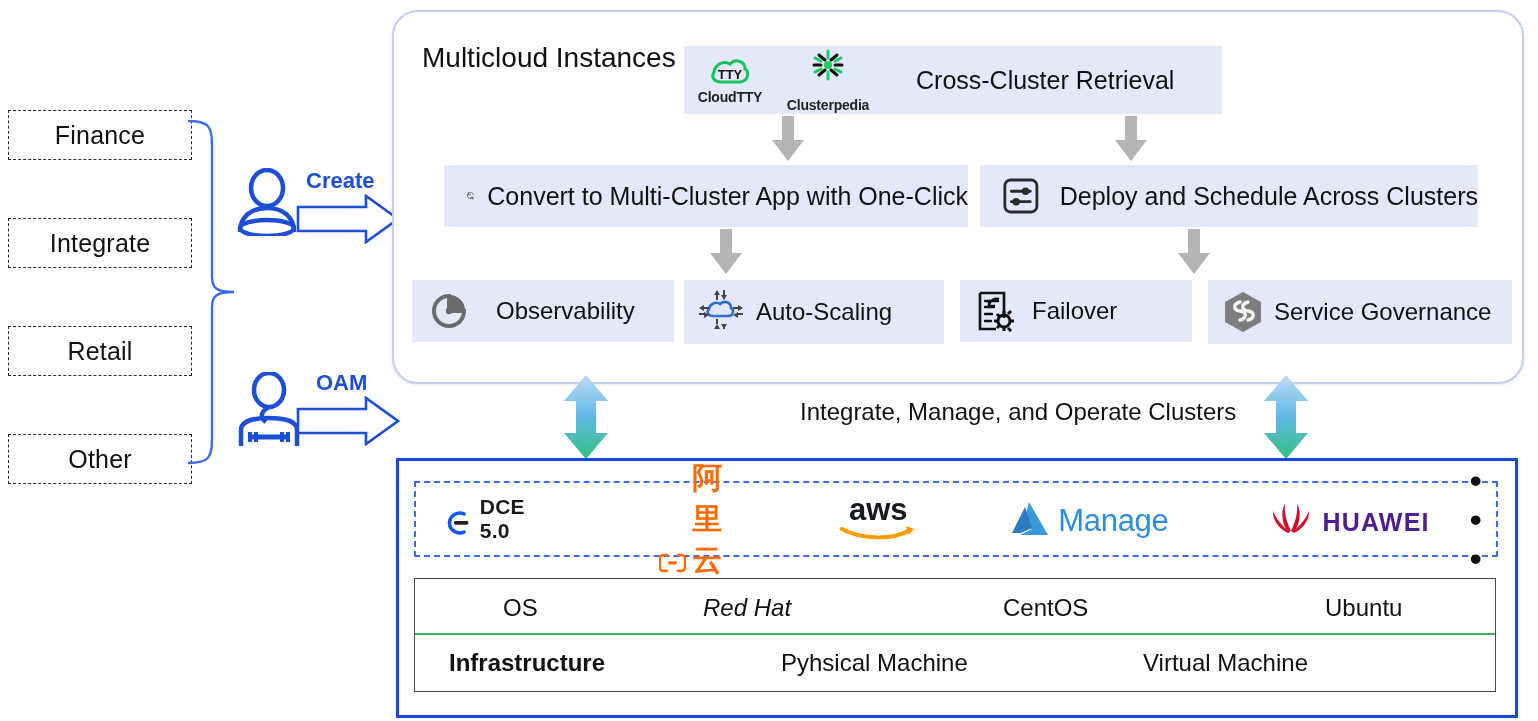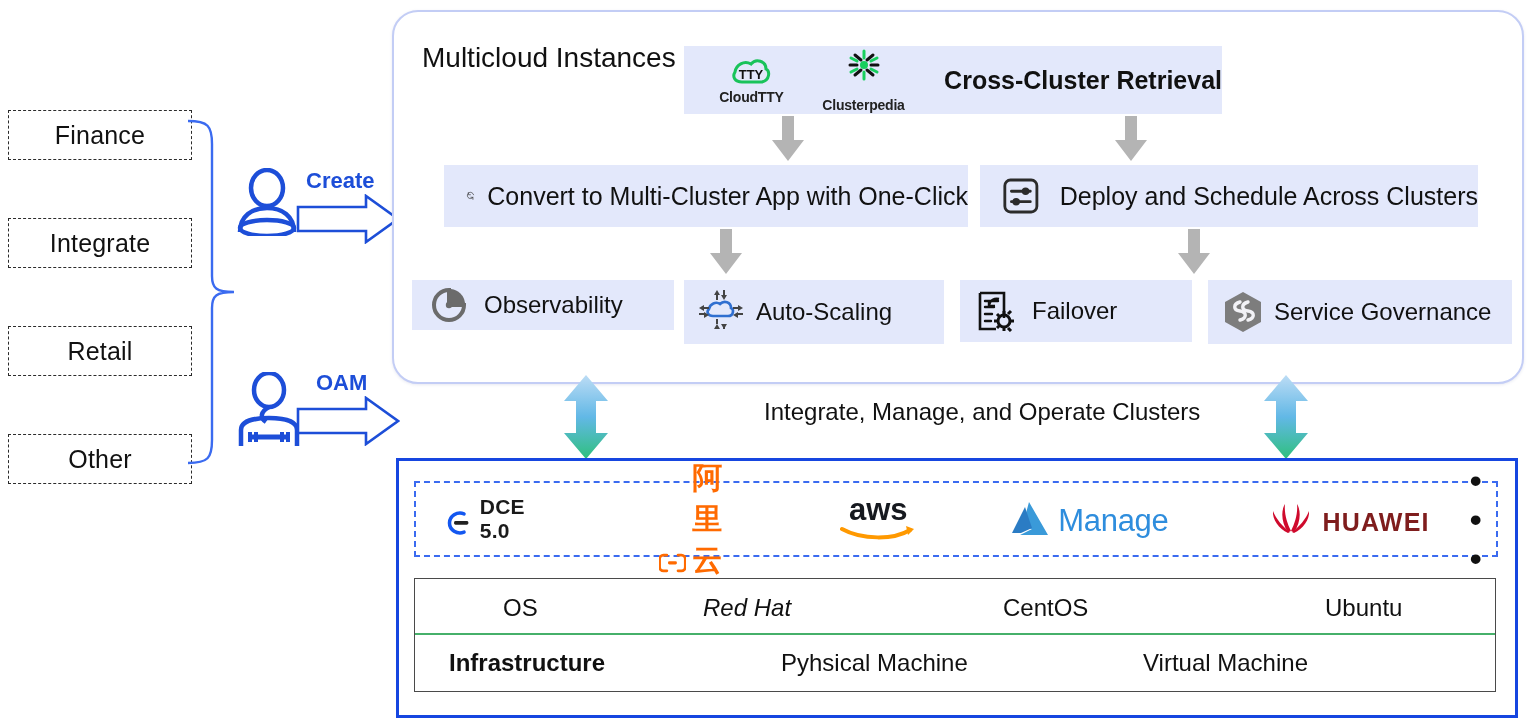--- a/index.html
+++ b/index.html
@@ -24,38 +24,38 @@
   }
   .card-title{font-size:28px;color:#111;}
 
   
   .lav{
     background:#e3e8fb;display:flex;align-items:center;
   }
   .lav-label{font-size:25px;color:#111;white-space:nowrap;}
   .lav-label.sm{font-size:24px;}
 
-  .mini-logo{display:flex;flex-direction:column;align-items:center;justify-content:center;padding-left:28px;}
+  .mini-logo{display:flex;flex-direction:column;align-items:center;justify-content:center;}
   .mini-logo .cap{font-size:14px;font-weight:bold;color:#222;margin-top:2px;letter-spacing:-.2px;}
 
   
   .bot-card{border:3px solid #1646e0;background:#fff;}
   .dashed-row{border:2.5px dashed #3b6bf0;display:flex;align-items:center;}
   .os-table{border:1.5px solid #4a4a4a;background:#fff;}
   .os-divider{height:1.5px;background:#46b06a;width:100%;}
   .os-cell{font-size:24px;color:#111;white-space:nowrap;}
 
   .mid-label{font-size:24px;color:#111;white-space:nowrap;}
 
   .vendor{display:flex;align-items:flex-end;}
   .vendor-txt{font-size:25px;white-space:nowrap;}
   .dce-txt{font-size:21px;font-weight:bold;color:#1a1a1a;letter-spacing:.3px;}
   .ali-txt{font-size:30px;font-weight:bold;color:#ff6a00;letter-spacing:1px;}
   .azure-txt{font-size:31px;color:#2e8ddd;letter-spacing:-.3px;}
-  .huawei-txt{font-size:25px;font-weight:bold;color:#7f1d1d;letter-spacing:1.2px;}
+  .huawei-txt{font-size:25px;font-weight:bold;color:#4c1d95;letter-spacing:1.2px;}
   .dots{font-size:34px;letter-spacing:5px;color:#111;font-weight:bold;}
 
   .act-label{font-size:22px;font-weight:bold;color:#1d4ed8;}
 </style>
 </head>
 <body>
 
 <div class="canvas">
 
   <div class="abs ind-box" style="left:8px;top:110px;width:182px;height:48px;">
@@ -117,21 +117,21 @@
         <g stroke="#18cf5e" stroke-width="3" fill="none" stroke-linecap="round">
           <path d="M18 3 L18 10 M18 24 L18 31 M5 10 L11 13 M25 21 L31 24 M5 24 L11 21 M25 13 L31 10"></path>
         </g>
         <g stroke="#111" stroke-width="3" fill="none" stroke-linecap="round">
           <path d="M9 7 L15 12 M21 22 L27 27 M9 27 L15 22 M21 12 L27 7 M4 17 L11 17 M25 17 L32 17"></path>
         </g>
         <circle cx="18" cy="17" r="4" fill="#18cf5e"></circle>
       </svg>
       <span class="cap">Clusterpedia</span>
     </div>
-    <span class="lav-label" style="margin-left:36px;font-weight:bold;">Cross-Cluster Retrieval</span>
+    <span class="lav-label" style="margin-left:36px;">Cross-Cluster Retrieval</span>
   </div>
 
   <svg class="abs" style="left:770px;top:116px;" width="36" height="46" viewBox="0 0 36 46">
     <path d="M12 0 L24 0 L24 24 L34 24 L18 45 L2 24 L12 24 Z" fill="#b4b4b4"></path>
   </svg>
   <svg class="abs" style="left:1113px;top:116px;" width="36" height="46" viewBox="0 0 36 46">
     <path d="M12 0 L24 0 L24 24 L34 24 L18 45 L2 24 L12 24 Z" fill="#b4b4b4"></path>
   </svg>
 
   <div class="abs lav" style="left:444px;top:165px;width:524px;height:62px;">
@@ -153,21 +153,21 @@
     <span class="lav-label" style="margin-left:20px;">Deploy and Schedule Across Clusters</span>
   </div>
 
   <svg class="abs" style="left:708px;top:229px;" width="36" height="46" viewBox="0 0 36 46">
     <path d="M12 0 L24 0 L24 24 L34 24 L18 45 L2 24 L12 24 Z" fill="#b4b4b4"></path>
   </svg>
   <svg class="abs" style="left:1176px;top:229px;" width="36" height="46" viewBox="0 0 36 46">
     <path d="M12 0 L24 0 L24 24 L34 24 L18 45 L2 24 L12 24 Z" fill="#b4b4b4"></path>
   </svg>
 
-  <div class="abs lav" style="left:412px;top:280px;width:262px;height:50px;">
+  <div class="abs lav" style="left:412px;top:280px;width:262px;height:62px;gap:12px;">
     <svg width="38" height="38" viewBox="0 0 38 38" style="margin-left:18px;">
       <path d="M19 4 A15 15 0 1 0 34 19 L19 19 Z" fill="none" stroke="#6b6b6b" stroke-width="4"></path>
       <path d="M21 3 A16 16 0 0 1 35 17 L21 17 Z" fill="#6b6b6b"></path>
       <circle cx="19" cy="19" r="3.2" fill="#6b6b6b"></circle>
     </svg>
     <span class="lav-label sm" style="margin-left:16px;">Observability</span>
   </div>
 
   <div class="abs lav" style="left:684px;top:280px;width:260px;height:64px;">
     <svg width="46" height="46" viewBox="0 0 46 46" style="margin-left:14px;">
@@ -222,21 +222,21 @@
   <svg class="abs" style="left:562px;top:374px;" width="48" height="86" viewBox="0 0 48 86">
     <defs>
       <linearGradient id="gradA" x1="0" y1="0" x2="0" y2="1">
         <stop offset="0%" stop-color="#bcdcf5"></stop>
           <stop offset="50%" stop-color="#62b8e6"></stop>
         <stop offset="100%" stop-color="#2fc07d"></stop>
       </linearGradient>
     </defs>
     <path d="M24 1 L46 27 L34 27 L34 59 L46 59 L24 85 L2 59 L14 59 L14 27 L2 27 Z" fill="url(#gradA)"></path>
   </svg>
-  <div class="abs mid-label" style="left:764px;top:398px;">Integrate, Manage, and Operate Clusters</div>
+  <div class="abs mid-label" style="left:800px;top:398px;">Integrate, Manage, and Operate Clusters</div>
   <svg class="abs" style="left:1262px;top:374px;" width="48" height="86" viewBox="0 0 48 86">
     <defs>
       <linearGradient id="gradB" x1="0" y1="0" x2="0" y2="1">
         <stop offset="0%" stop-color="#bcdcf5"></stop>
           <stop offset="50%" stop-color="#62b8e6"></stop>
         <stop offset="100%" stop-color="#2fc07d"></stop>
       </linearGradient>
     </defs>
     <path d="M24 1 L46 27 L34 27 L34 59 L46 59 L24 85 L2 59 L14 59 L14 27 L2 27 Z" fill="url(#gradB)"></path>
   </svg>

